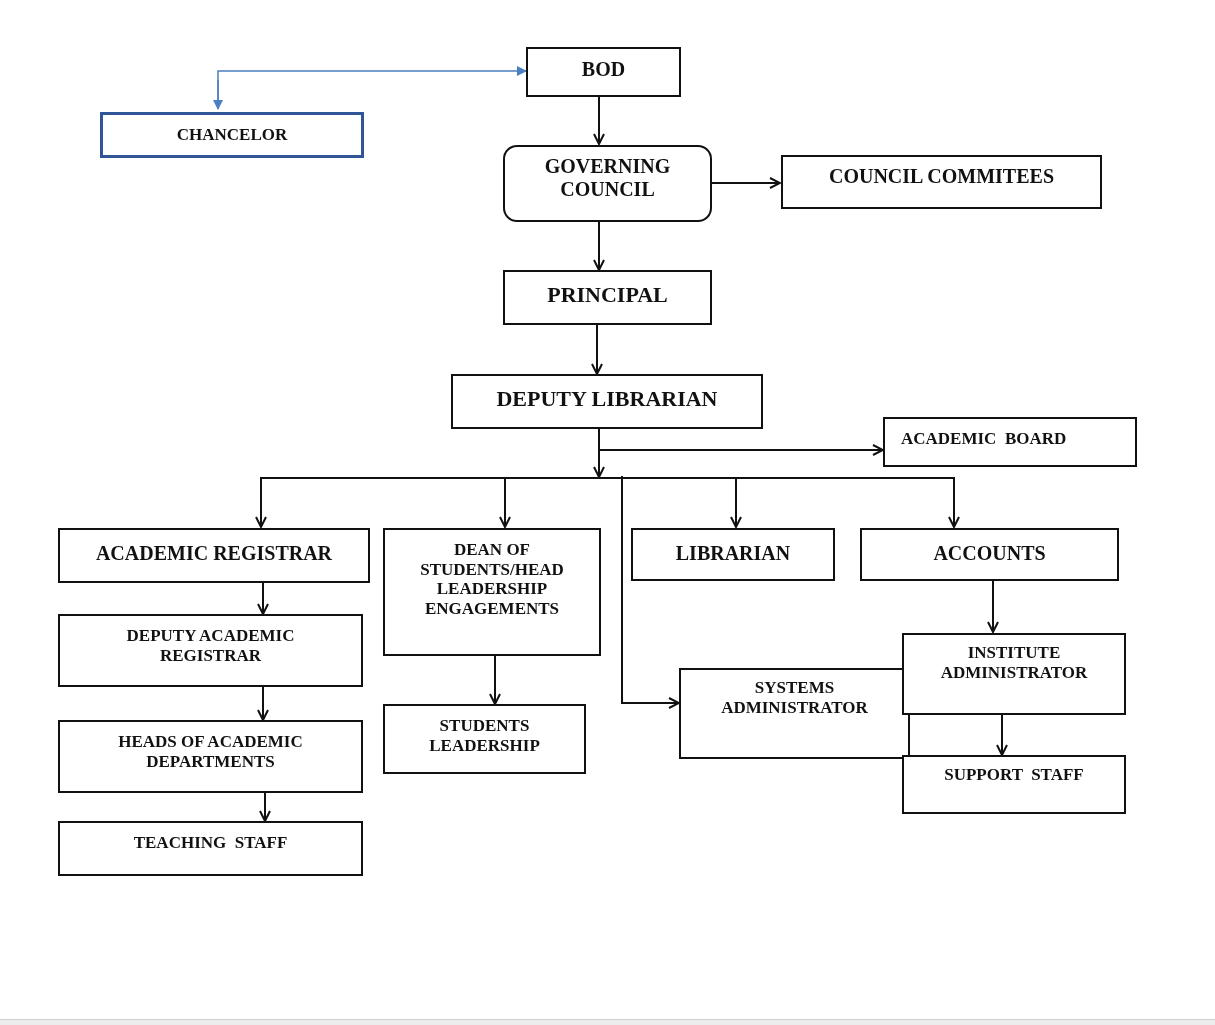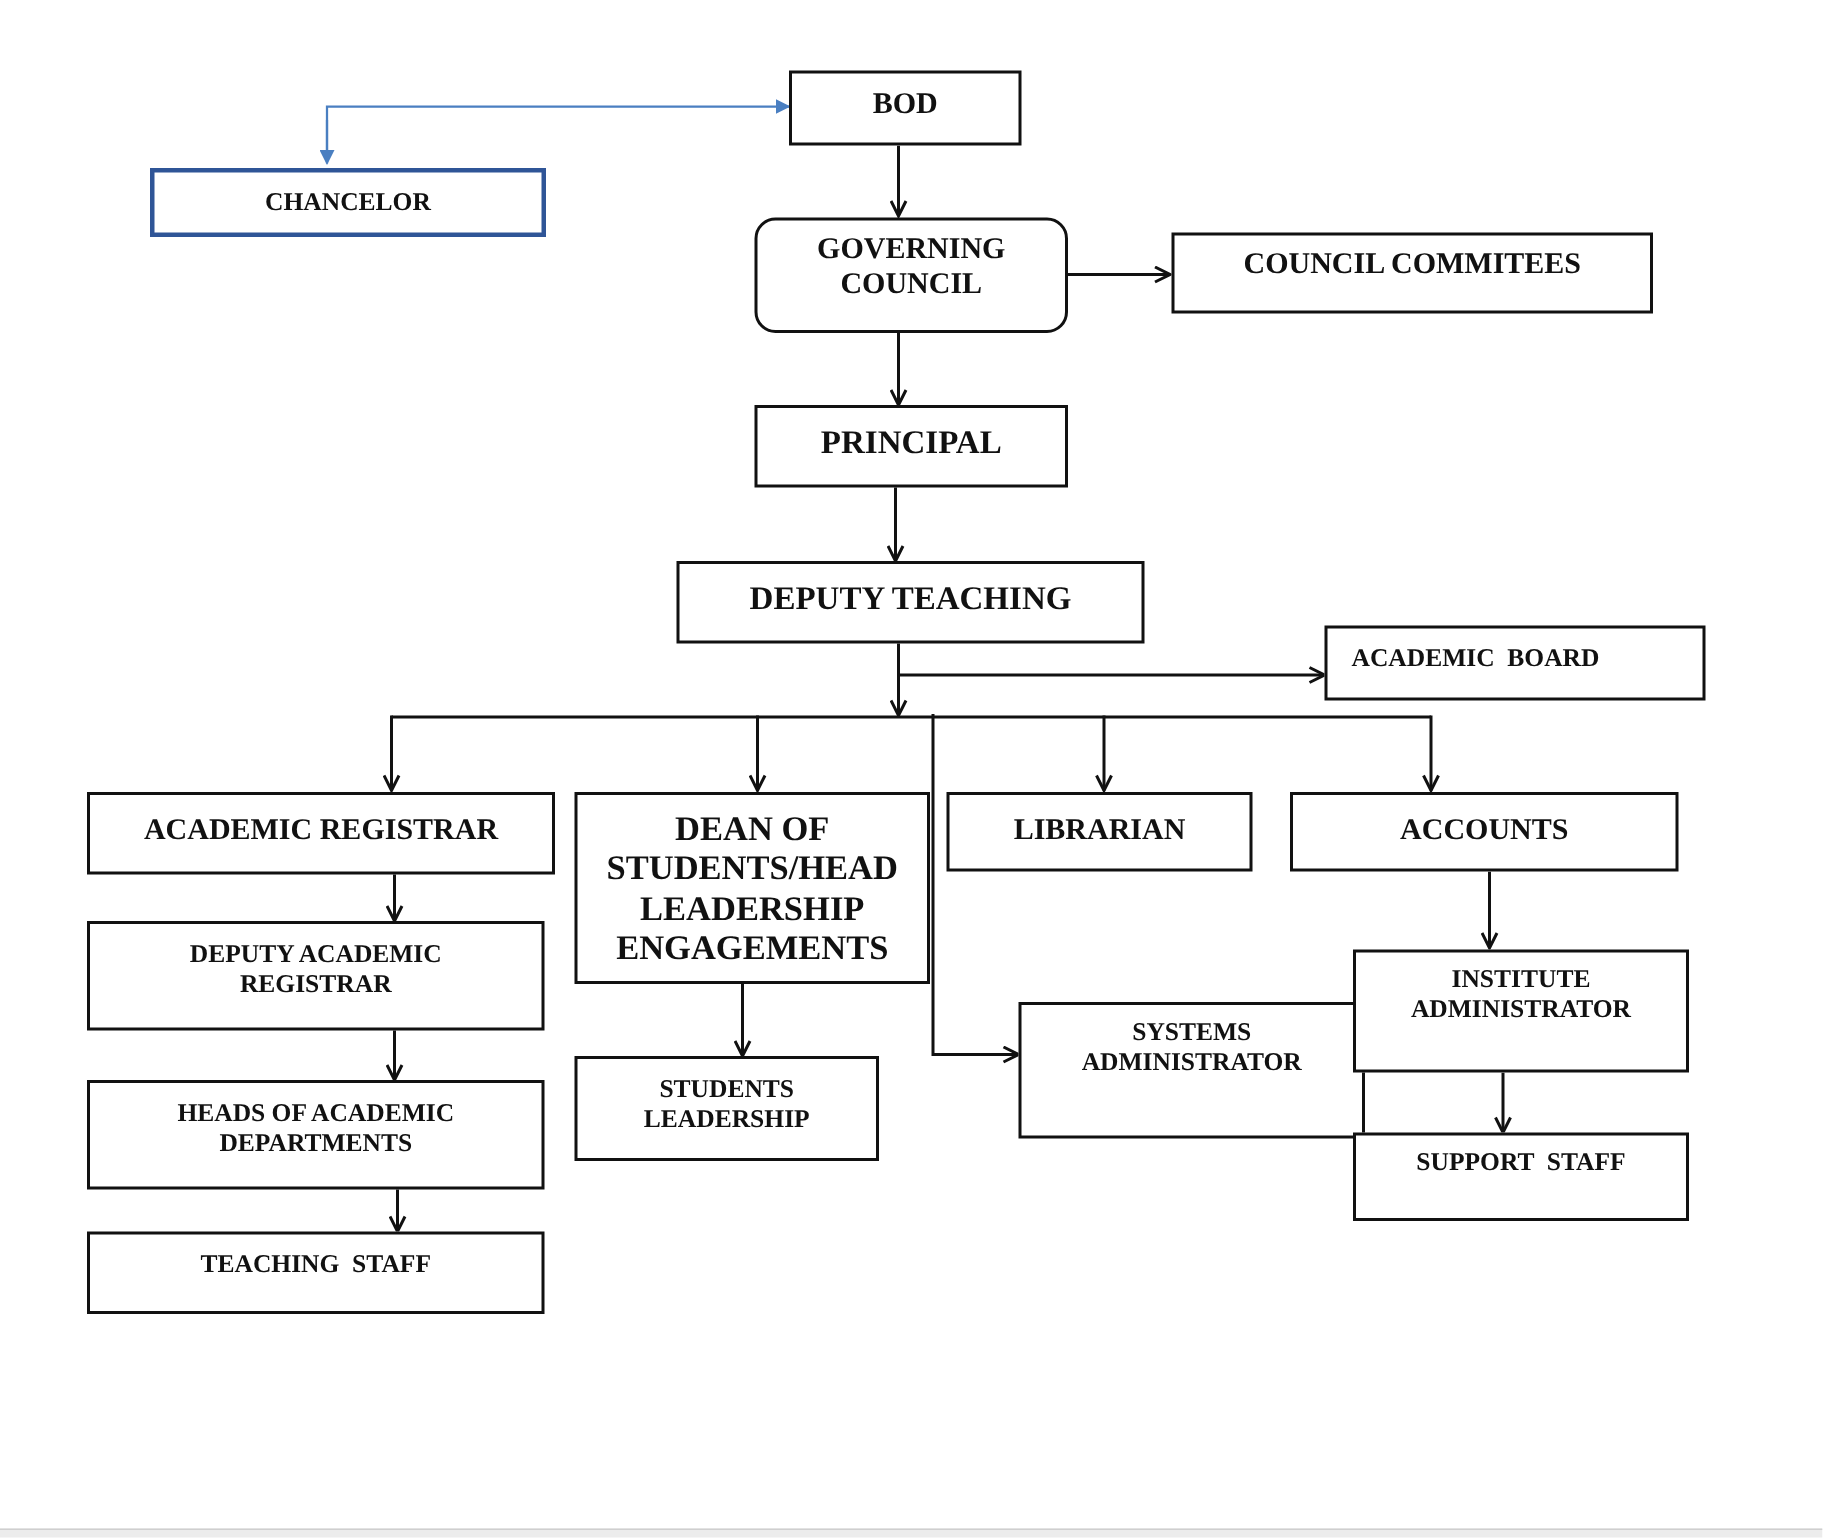--- a/index.html
+++ b/index.html
@@ -84,21 +84,21 @@
 
   <div class="node" style="left:781px;top:155px;width:321px;height:54px;font-size:20px;padding-top:8px;">
     <span>COUNCIL COMMITEES</span>
   </div>
 
   <div class="node" style="left:503px;top:270px;width:209px;height:55px;font-size:22px;padding-top:10px;">
     <span>PRINCIPAL</span>
   </div>
 
   <div class="node" style="left:451px;top:374px;width:312px;height:55px;font-size:22px;padding-top:10px;">
-    <span>DEPUTY TEACHING</span>
+    <span>DEPUTY LIBRARIAN</span>
   </div>
 
   <div class="node" style="left:883px;top:417px;width:254px;height:50px;font-size:17px;padding-top:10px;justify-content:flex-start;padding-left:16px;">
     <span style="white-space:pre">ACADEMIC  BOARD</span>
   </div>
 
   <div class="node" style="left:58px;top:528px;width:312px;height:55px;font-size:20px;padding-top:12px;">
     <span>ACADEMIC REGISTRAR</span>
   </div>
 
@@ -113,21 +113,21 @@
     <div>
       <span>HEADS OF ACADEMIC</span>
       <span>DEPARTMENTS</span>
     </div>
   </div>
 
   <div class="node" style="left:58px;top:821px;width:305px;height:55px;font-size:17px;padding-top:10px;">
     <span style="white-space:pre">TEACHING  STAFF</span>
   </div>
 
-  <div class="node" style="left:383px;top:528px;width:237px;height:128px;font-size:23px;padding-top:10px;">
+  <div class="node" style="left:383px;top:528px;width:218px;height:128px;font-size:17px;padding-top:10px;">
     <div>
       <span>DEAN OF</span>
       <span>STUDENTS/HEAD</span>
       <span>LEADERSHIP</span>
       <span>ENGAGEMENTS</span>
     </div>
   </div>
 
   <div class="node" style="left:383px;top:704px;width:203px;height:70px;font-size:17px;padding-top:10px;">
     <div>

